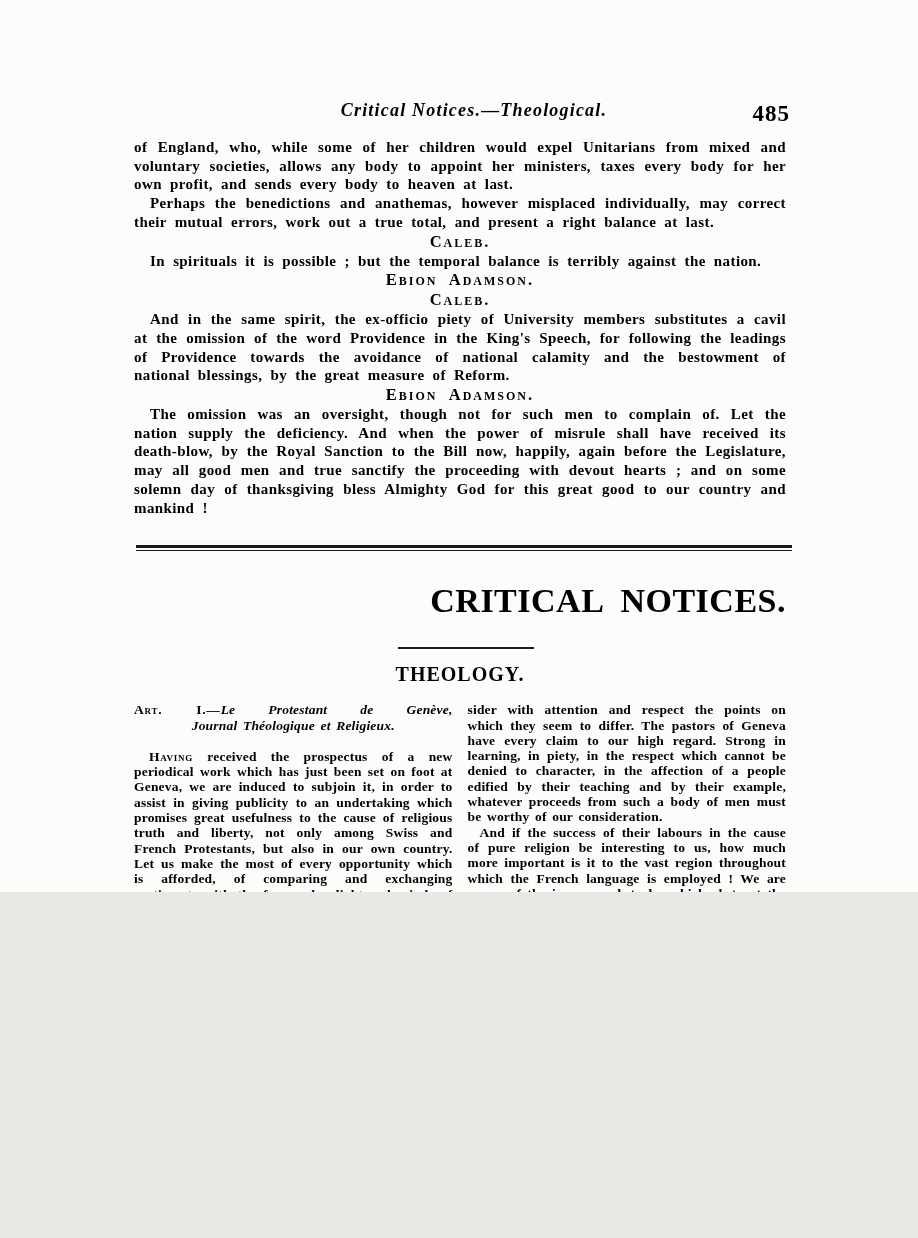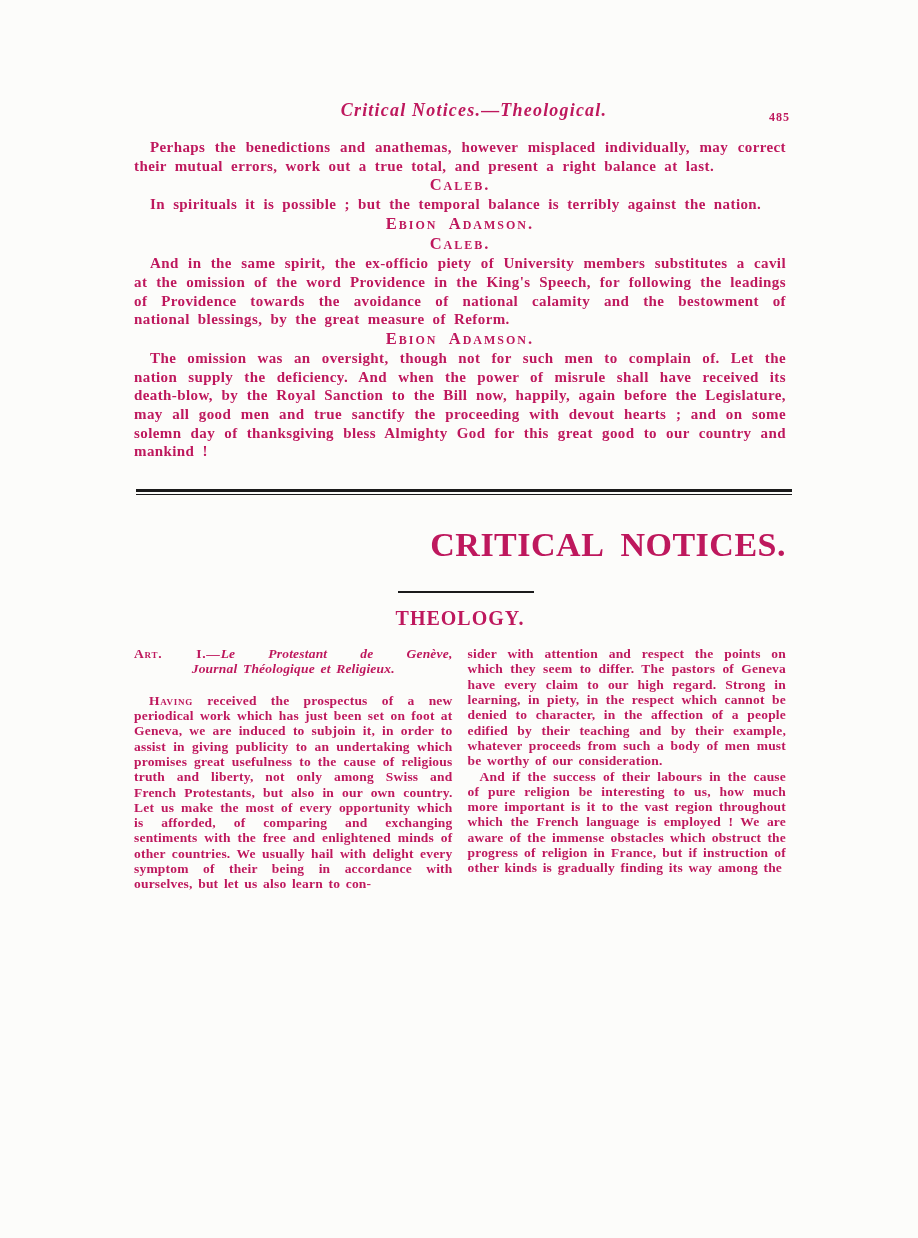--- a/index.html
+++ b/index.html
@@ -1,30 +1,30 @@
 <!DOCTYPE html>
 <html><head>
 <meta charset="utf-8">
 <style>
   * { margin:0; padding:0; box-sizing:border-box; }
   html,body { background:#e8e8e4; }
   .page {
-    position:relative; width:918px; height:1238px; margin:0 auto;
-    background:#fcfcfa; color:#be185d; overflow:hidden;
+    position:relative; width:918px; height:892px; margin:0 auto;
+    background:#fcfcfa; color:#000000; overflow:hidden;
     font-family:"Liberation Serif", serif; font-weight:bold;
   }
   .content { position:absolute; left:134px; top:0; width:652px; padding-top:100px; }
 
   
   .running-header { position:relative; height:24px; }
   .rh-title {
     text-align:center; font-style:italic; font-size:18px; letter-spacing:1.2px;
     transform:translateX(14px);
   }
-  .rh-pagenum { position:absolute; right:-4px; top:10px; font-size:12px; letter-spacing:1px; }
+  .rh-pagenum { position:absolute; right:-4px; top:1px; font-size:23px; letter-spacing:1px; }
 
   
   .dialogue {
     margin-top:14px; font-size:15px; line-height:18.7px;
     text-align:justify; letter-spacing:0.4px; word-spacing:4px;
   }
   .dialogue p.body { }
   .dialogue p.indent { text-indent:16px; }
   .speaker {
     text-align:center; text-indent:0; font-variant:small-caps;
@@ -62,20 +62,21 @@
 
 <div class="page">
   <div class="content">
 
     <div class="running-header">
       <div class="rh-title">Critical Notices.—Theological.</div>
       <div class="rh-pagenum">485</div>
     </div>
 
     <div class="dialogue">
+      <p class="body">of England, who, while some of her children would expel Unitarians from mixed and voluntary societies, allows any body to appoint her ministers, taxes every body for her own profit, and sends every body to heaven at last.</p>
       <p class="body indent">Perhaps the benedictions and anathemas, however misplaced individually, may correct their mutual errors, work out a true total, and present a right balance at last.</p>
       <p class="speaker">Caleb.</p>
       <p class="body indent">In spirituals it is possible ; but the temporal balance is terribly against the nation.</p>
       <p class="speaker">Ebion Adamson.</p>
       <p class="speaker">Caleb.</p>
       <p class="body indent">And in the same spirit, the ex-officio piety of University members substitutes a cavil at the omission of the word Providence in the King's Speech, for following the leadings of Providence towards the avoidance of national calamity and the bestowment of national blessings, by the great measure of Reform.</p>
       <p class="speaker">Ebion Adamson.</p>
       <p class="body indent">The omission was an oversight, though not for such men to complain of. Let the nation supply the deficiency. And when the power of misrule shall have received its death-blow, by the Royal Sanction to the Bill now, happily, again before the Legislature, may all good men and true sanctify the proceeding with devout hearts ; and on some solemn day of thanksgiving bless Almighty God for this great good to our country and mankind !</p>
     </div>
 

